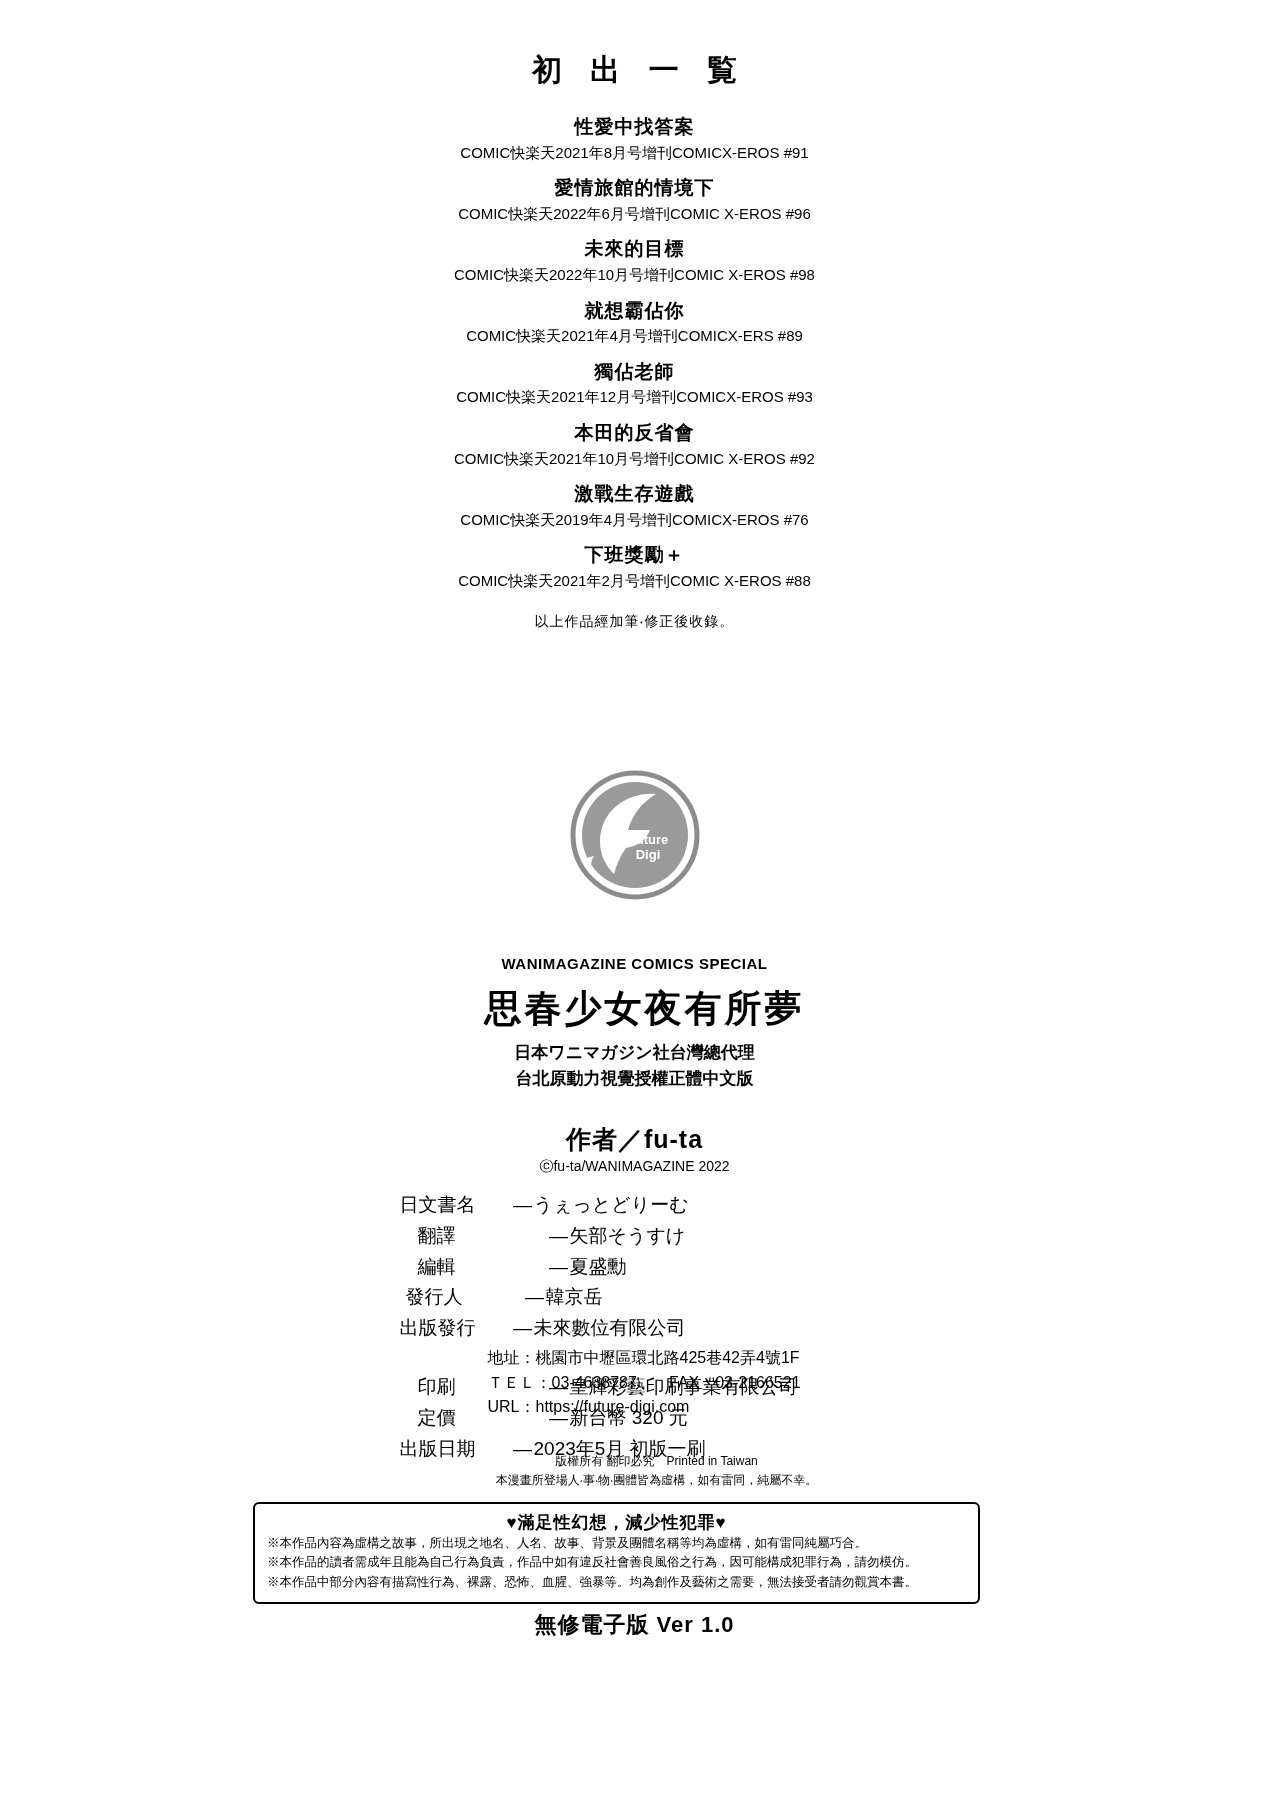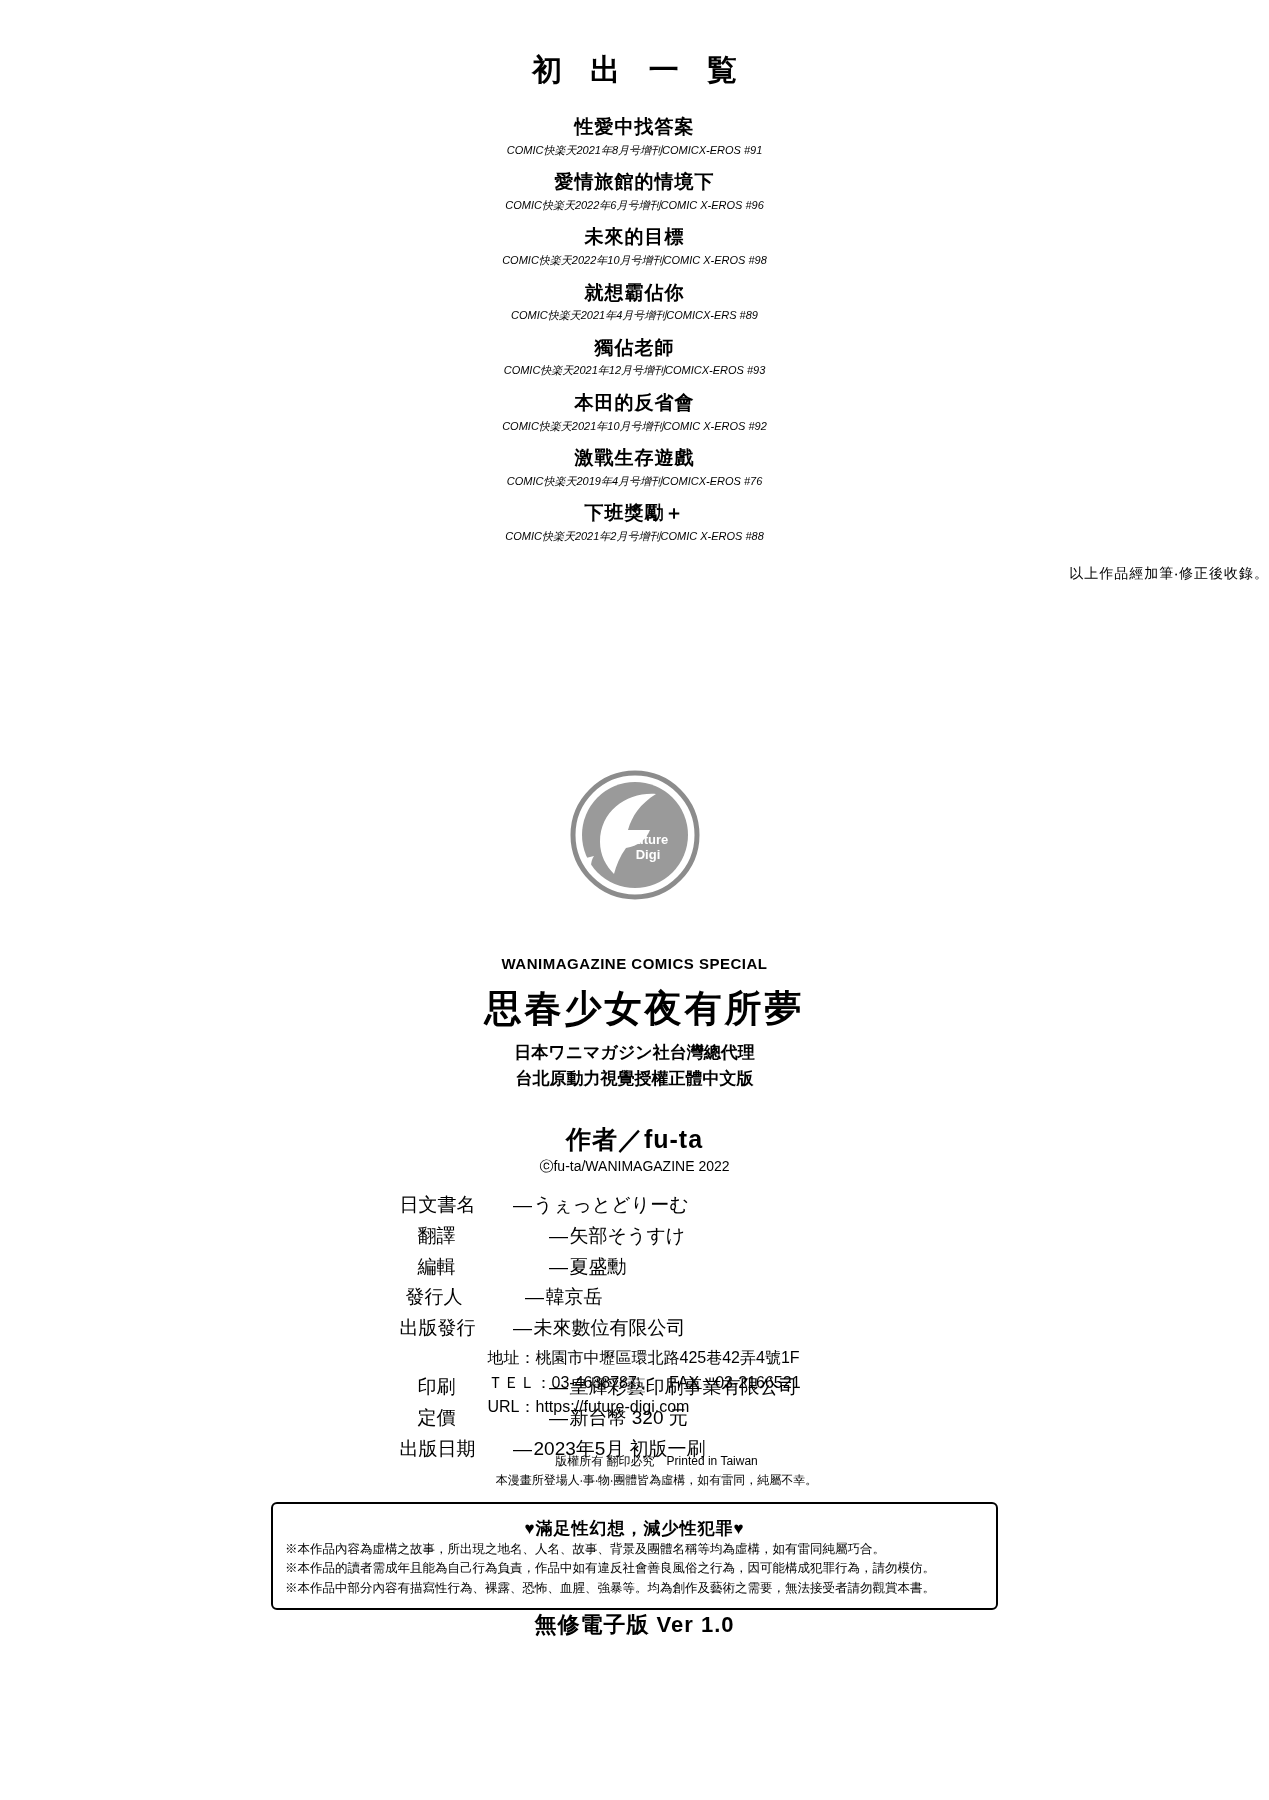--- a/index.html
+++ b/index.html
@@ -38,27 +38,26 @@
     text-align: center;
     margin-bottom: 12px;
   }
   .work-title {
     font-size: 19px;
     font-weight: bold;
     letter-spacing: 1px;
     line-height: 1.3;
   }
   .work-source {
-    font-size: 11px;
+    font-size: 15px;
     line-height: 1.5;
     margin-top: 2px;
-    font-style: italic;
   }
   .works-note {
-    text-align: right;
+    text-align: center;
     font-size: 14px;
     margin-top: 18px;
     letter-spacing: 1px;
   }
 
   
   .logo-wrap {
     position: absolute;
     top: 720px;
     left: 0;
@@ -162,26 +161,26 @@
     text-align: center;
     font-size: 12px;
     line-height: 1.6;
     padding-left: 22px;
   }
 
   
   .notice {
     position: absolute;
     top: 1452px;
-    left: 271px;
+    left: 253px;
     width: 727px;
     border: 2px solid #000;
     border-radius: 6px;
     box-sizing: border-box;
-    padding: 13px 12px 10px 12px;
+    padding: 7px 12px 10px 12px;
   }
   .notice-head {
     text-align: center;
     font-size: 17px;
     font-weight: bold;
     letter-spacing: 1px;
   }
   .notice-line {
     font-size: 12.5px;
     line-height: 1.55;

